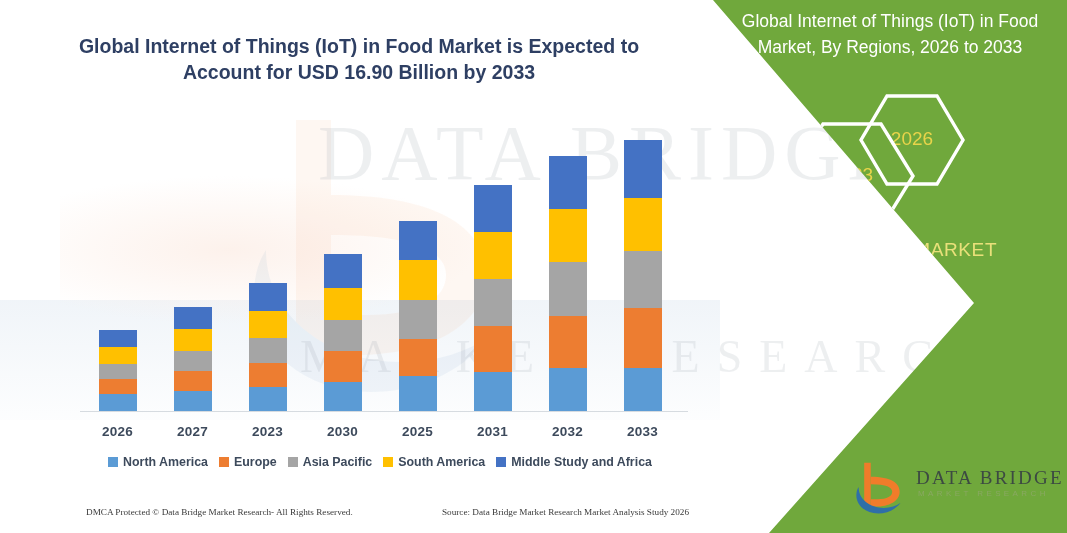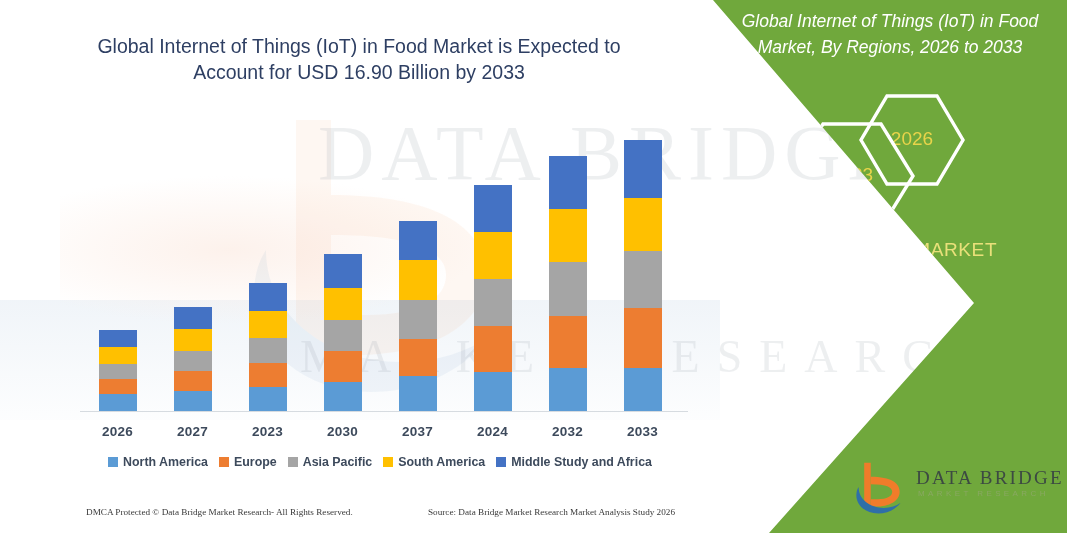--- a/index.html
+++ b/index.html
@@ -39,21 +39,21 @@
     position:absolute; left:60px; top:175px; width:420px; height:150px;
     background:radial-gradient(ellipse at 40% 50%, rgba(252,237,229,.75), rgba(255,255,255,0) 70%);
   }
 
   
   .left-pane{ position:absolute; left:0; top:0; width:720px; height:533px; z-index:2; }
 
   .main-title{
     position:absolute; left:72px; top:33px; width:574px;
     text-align:center; color:#2e3f63; font-size:19.5px; line-height:26px;
-    font-weight:400;
+    font-weight:700;
   }
   .axis-line{
     position:absolute; left:80px; top:411px; width:608px; height:1px;
     background:#d6dbe0;
   }
   .bars{
     position:absolute; left:80px; top:140px; width:600px; height:271px;
     display:flex; align-items:flex-end; justify-content:space-around;
   }
   .bar-col{
@@ -81,33 +81,32 @@
   .leg-item{ display:flex; align-items:center; gap:5px; }
   .leg-sw{ width:10px; height:10px; display:block; }
   .leg-tx{ font-size:12.4px; font-weight:bold; color:#3d4a5c; white-space:nowrap; }
 
   
   .footer{
     position:absolute; left:0; top:505px; width:700px; height:20px;
     font-family:"Liberation Serif", serif; font-size:9.2px; color:#3a3a3a;
   }
   .foot-left{ position:absolute; left:86px; top:2px; white-space:nowrap;text-align:right; }
-  .foot-right{ position:absolute; left:428px; top:2px; white-space:nowrap; }
+  .foot-right{ position:absolute; left:442px; top:2px; white-space:nowrap; }
 
   
   .green-panel{
     position:absolute; right:0; top:0; width:390px; height:533px; z-index:3;
     background:#70a83c;
     clip-path: polygon(100% 0, 100% 100%, 92px 100%, 297px 303px, 36px 0);
   }
   .g-title{
     position:absolute; left:48px; top:8px; width:330px;
     color:#ffffff; font-size:17.5px; line-height:26px; text-align:center;
     font-weight:400;
-    font-style:italic;
   }
   .hexes{ position:absolute; left:110px; top:92px; width:180px; height:118px; }
   .hex{ position:absolute; }
   .hex-label{
     position:absolute; color:#e8d44a; font-size:19px; font-weight:400;
     text-align:center; width:100%; font-family:"Liberation Sans", sans-serif;
   }
   .brand{
     position:absolute; left:35px; top:236px; width:350px; text-align:center;
     color:#e9e07a; font-size:19px; line-height:28px; letter-spacing:.6px;
@@ -206,22 +205,22 @@
         <div class="seg" style="height: 59.6409px; background: rgb(237, 125, 49);"></div>
         <div class="seg" style="height: 42.8996px; background: rgb(91, 155, 213);"></div>
       </div>
     </div>
 
   <div class="xlabels" id="xlabels">
       <div class="xlabel">2026</div>
       <div class="xlabel">2027</div>
       <div class="xlabel">2023</div>
       <div class="xlabel">2030</div>
-      <div class="xlabel">2037</div>
-      <div class="xlabel">2024</div>
+      <div class="xlabel">2025</div>
+      <div class="xlabel">2031</div>
       <div class="xlabel">2032</div>
       <div class="xlabel">2033</div>
     </div>
 
   <div class="legend" id="legend">
       <div class="leg-item">
         <span class="leg-sw" style="background: rgb(91, 155, 213);"></span>
         <span class="leg-tx">North America</span>
       </div>
       <div class="leg-item">

